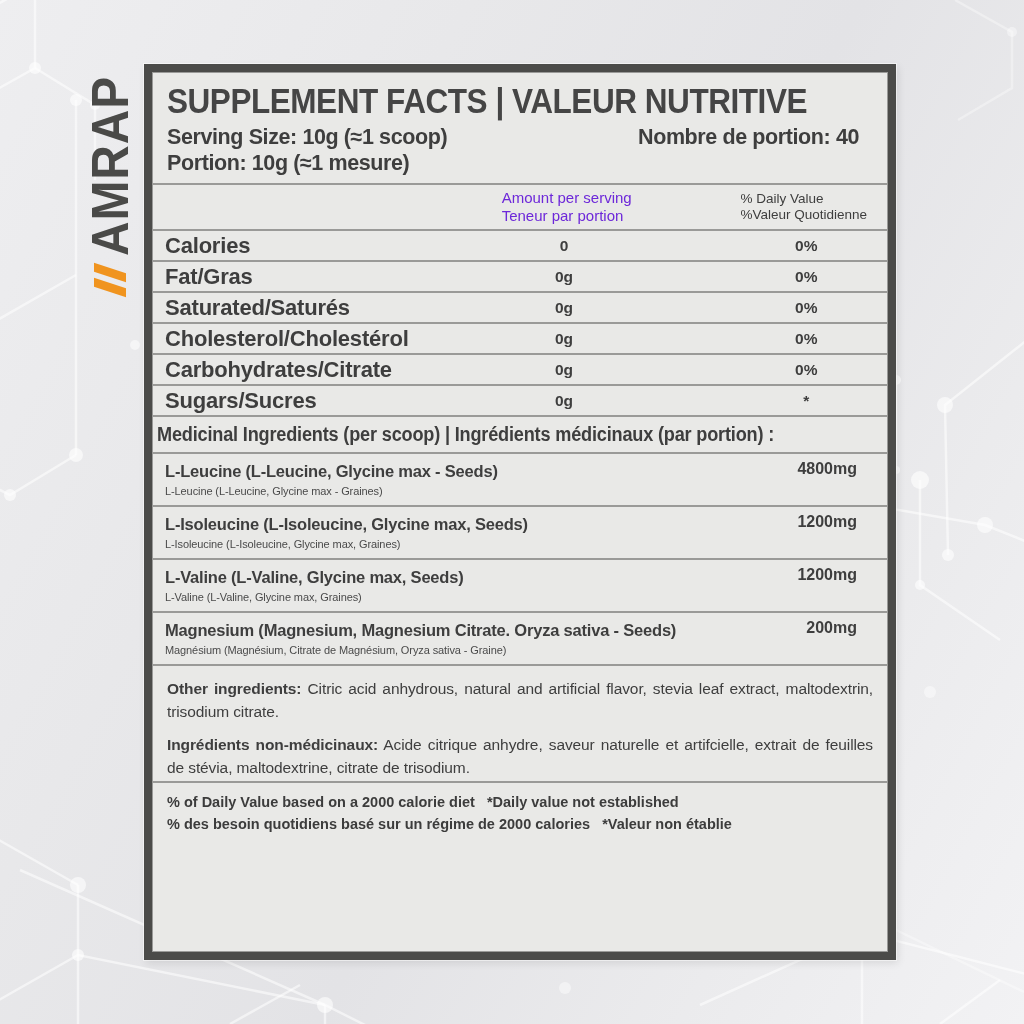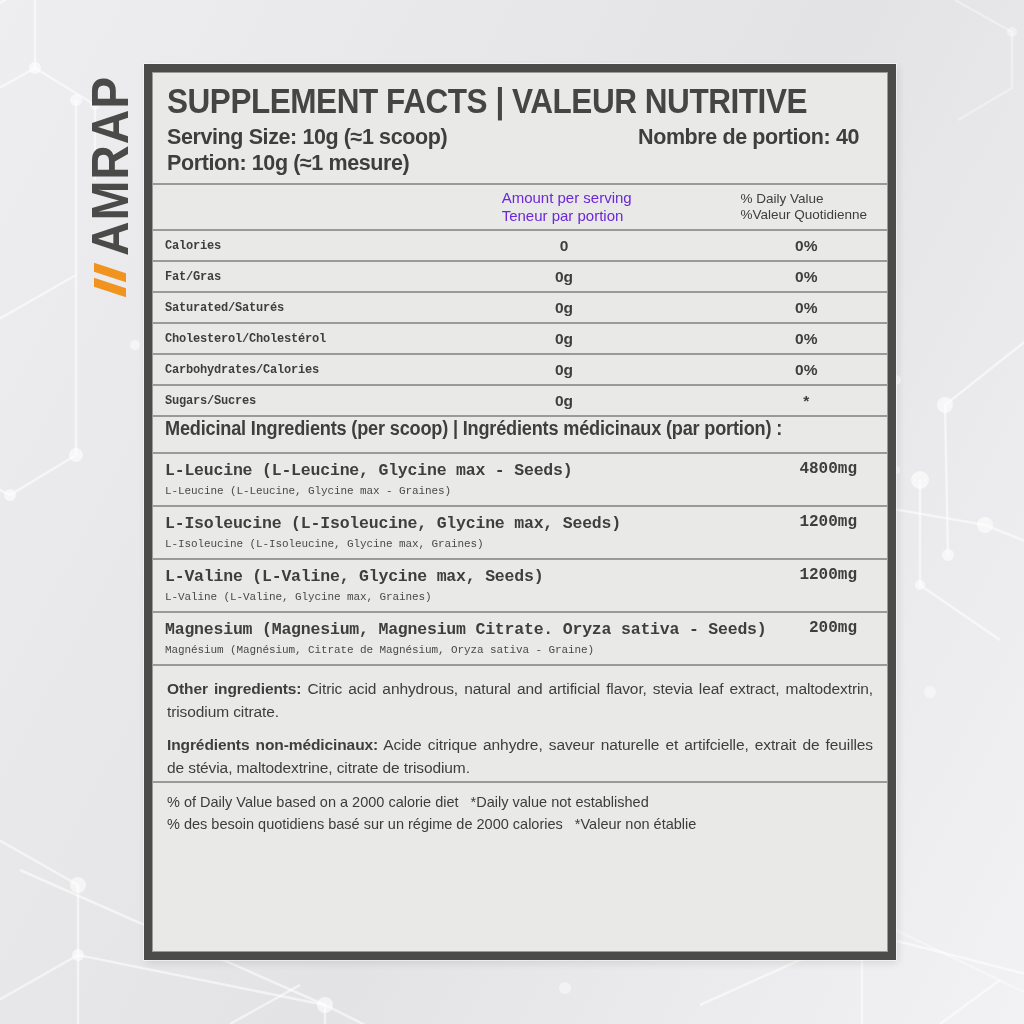--- a/index.html
+++ b/index.html
@@ -48,41 +48,41 @@
   }
   .serving-grid { display:flex; justify-content:space-between; margin-top:3px; }
   .serv-col { font-size:21.5px; font-weight:700; color:#3e3e3e; line-height:1.23; letter-spacing:-0.4px; }
   .serv-right { text-align:right; padding-right:14px; }
 
   .colhead-box { height:46px; }
   .amount-head { position:absolute; left:47.5%; top:50%; transform:translateY(-50%); font-size:15px; line-height:1.2; color:#6d28d9; }
   .dv-head { position:absolute; right:20px; top:50%; transform:translateY(-50%); font-size:13.5px; line-height:1.2; text-align:left; color:#3e3e3e; }
 
   .nrow { height:31px; display:flex; align-items:center; }
-  .nname { padding-left:12px; font-size:12px; font-weight:700; letter-spacing:-0.2px;font-family:Liberation Mono, monospace; }
+  .nname { padding-left:12px; font-size:22px; font-weight:700; letter-spacing:-0.2px; }
   .namount { position:absolute; left:56%; transform:translateX(-50%); font-size:15.5px; font-weight:700; }
   .ndv { position:absolute; left:89%; transform:translateX(-50%); font-size:15.5px; font-weight:700; }
 
-  .med-header { height:37px; display:flex; align-items:flex-start; padding-left:12px; overflow:hidden; }
+  .med-header { height:37px; display:flex; align-items:center; padding-left:4px; overflow:hidden; }
   .med-header-text {
     display:inline-block; font-size:19.5px; font-weight:700; letter-spacing:-0.2px;
     transform:scaleX(0.93); transform-origin:left center; white-space:nowrap;
   }
 
-  .mrow { height:53px; padding:7px 110px 0 12px;font-family:Liberation Mono, monospace; }
+  .mrow { height:53px; padding:7px 110px 0 12px; }
   .mname { font-size:16.5px; font-weight:700; letter-spacing:-0.2px; line-height:1.25; }
   .msub { font-size:11px; font-weight:400; color:#4a4a4a; margin-top:3px; letter-spacing:-0.1px; }
   .mg { position:absolute; right:30px; top:6px; font-size:16px; font-weight:700; }
 
   .other-box { height:117px; padding:11px 14px 0 14px; }
   .other-box p { font-size:15.5px; line-height:1.5; text-align:justify; letter-spacing:-0.1px; }
   .other-box p + p { margin-top:9px; }
   .other-box b { font-weight:700; }
 
-  .footer-box { flex:1; padding:9px 14px 0 14px; }
+  .footer-box { flex:1; padding:9px 14px 0 14px;font-weight:bold; }
   .fnote { font-size:14.5px; line-height:1.5; white-space:pre-wrap; color:#3c3c3c; }
 </style>
 </head>
 <body>
 
 <svg id="bg" viewBox="0 0 1024 1024" xmlns="http://www.w3.org/2000/svg">
   <g stroke="#ffffff" stroke-opacity="0.55" stroke-width="2.5" fill="none">
 
     <path d="M -30 20 L 40 -20 M -40 110 L 35 68 L 35 -10"></path>
     <path d="M 35 68 L 95 105 L 95 180"></path>
@@ -187,21 +187,21 @@
     <span class="nname">Saturated/Saturés</span>
     <span class="namount">0g</span>
     <span class="ndv">0%</span>
   </div>
   <div class="box nrow">
     <span class="nname">Cholesterol/Cholestérol</span>
     <span class="namount">0g</span>
     <span class="ndv">0%</span>
   </div>
   <div class="box nrow">
-    <span class="nname">Carbohydrates/Calories</span>
+    <span class="nname">Carbohydrates/Citrate</span>
     <span class="namount">0g</span>
     <span class="ndv">0%</span>
   </div>
   <div class="box nrow">
     <span class="nname">Sugars/Sucres</span>
     <span class="namount">0g</span>
     <span class="ndv">*</span>
   </div>
 
   <div class="box med-header">

